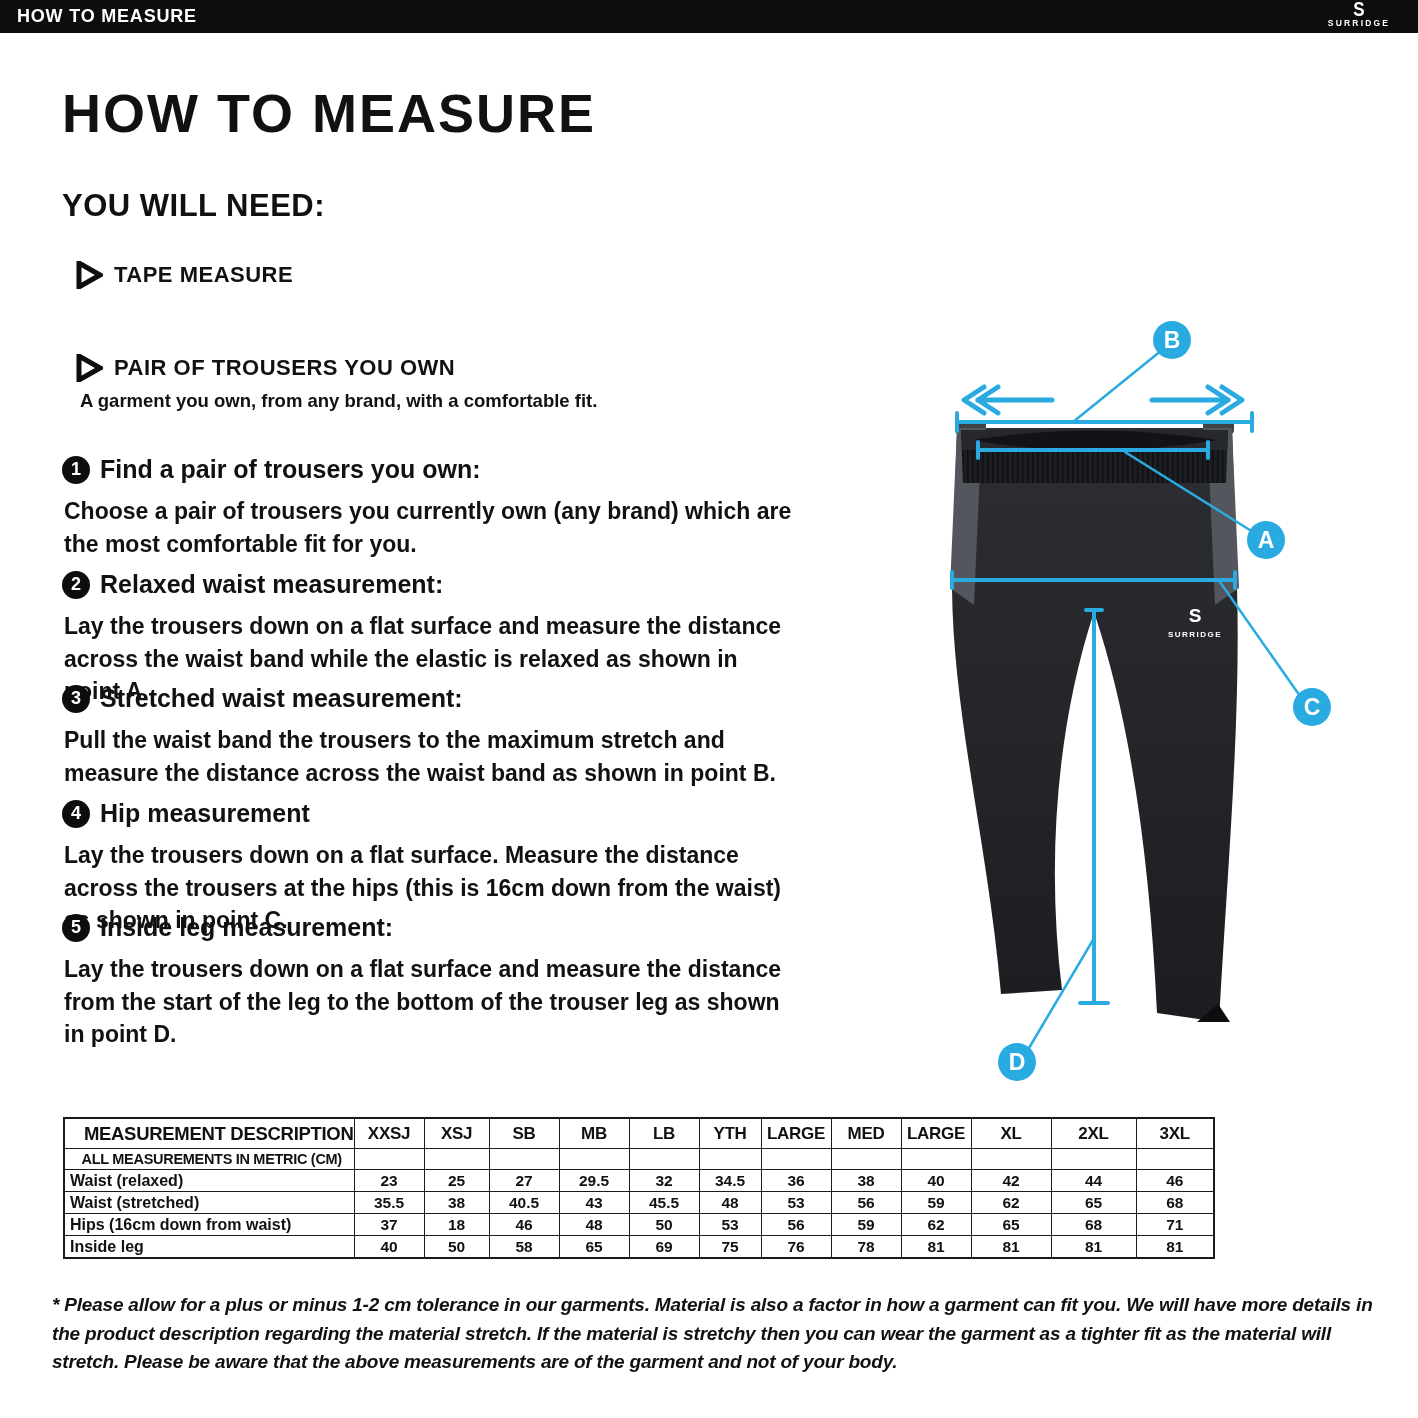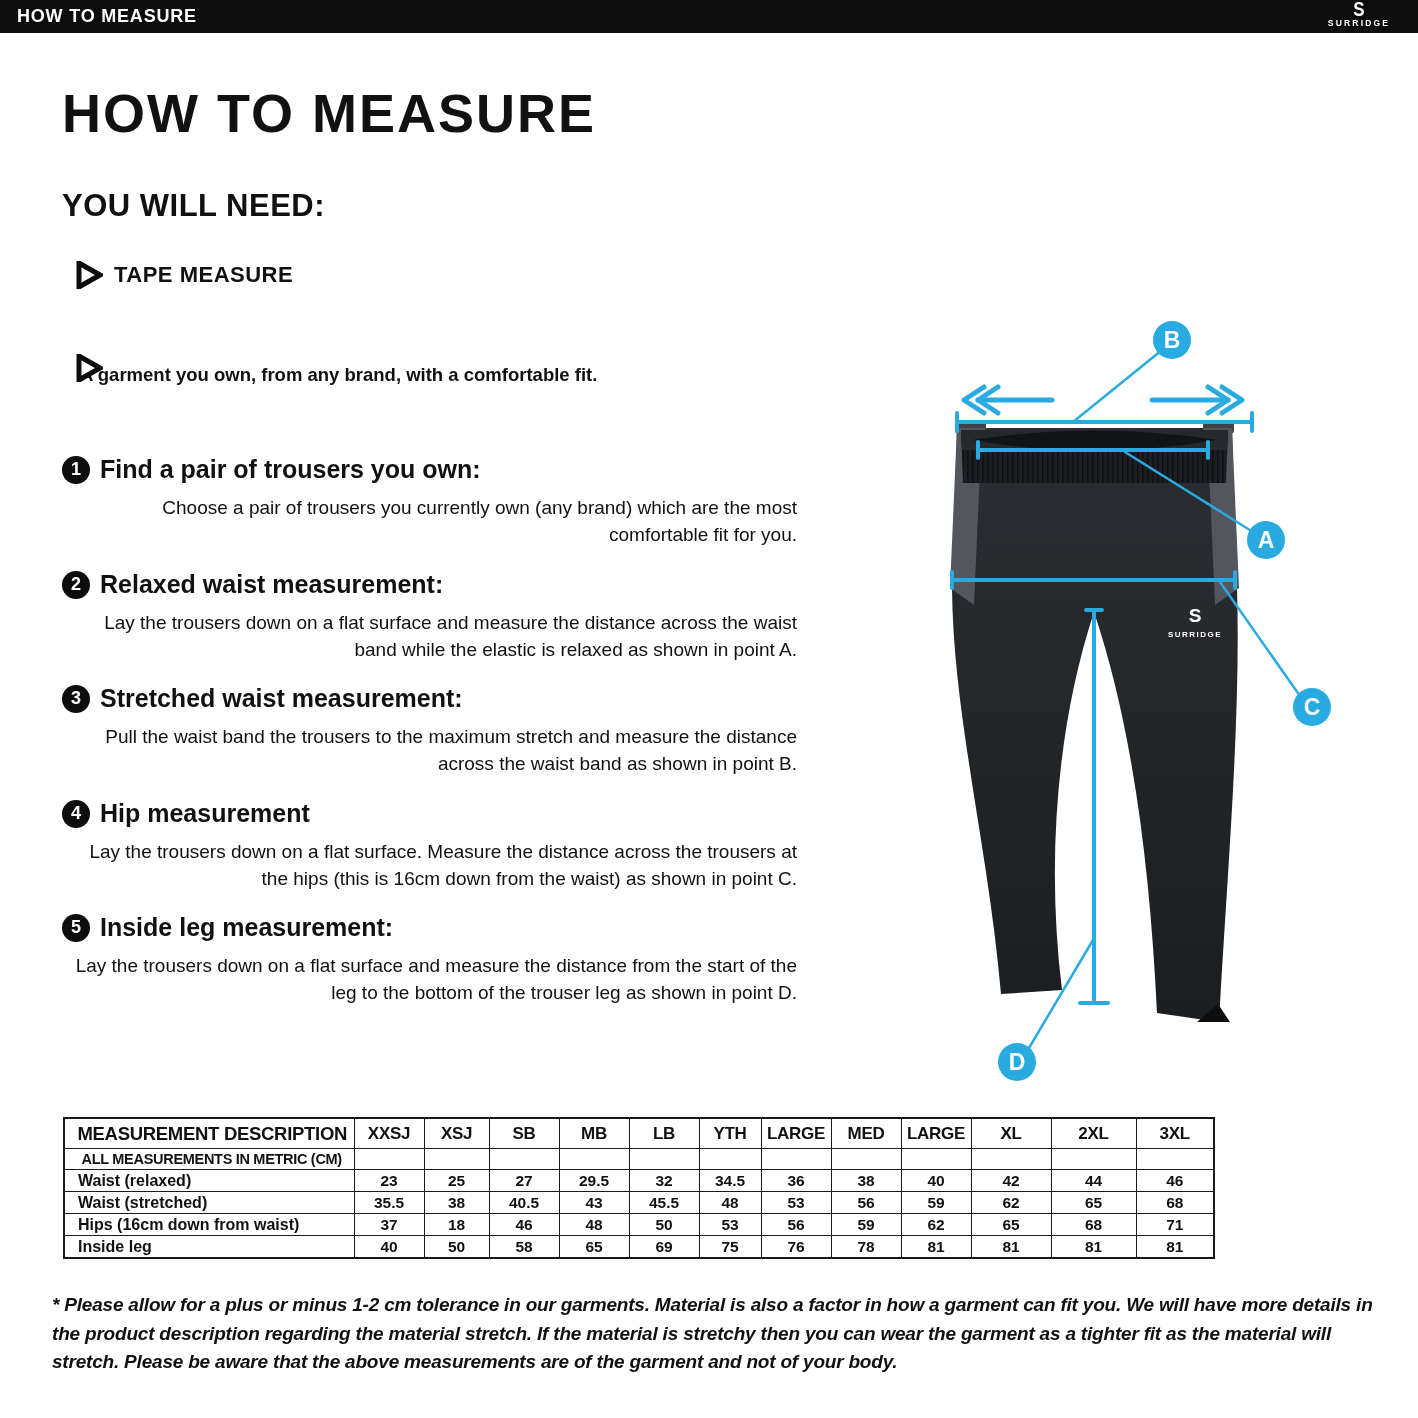--- a/index.html
+++ b/index.html
@@ -22,41 +22,41 @@
   .need-desc{margin-left:4px;margin-top:9px;font-size:18.5px;font-weight:700;}
 
   .callout{position:absolute;left:755px;top:191px;width:560px;border:4px solid #000;
            padding:13px 18px;font-size:23.5px;font-weight:800;line-height:1.42;}
 
   .step{position:absolute;left:62px;width:735px;}
   .step-h{display:flex;align-items:center;}
   .step-num{flex:0 0 auto;width:28px;height:28px;border-radius:50%;background:#0d0d0d;color:#fff;
             font-size:18px;font-weight:800;display:flex;align-items:center;justify-content:center;margin-right:10px;}
   .step-title{font-size:25px;font-weight:800;}
-  .step-body{margin:11px 0 0 2px;font-size:19px;font-weight:400;line-height:1.42;text-align:right;}
+  .step-body{margin:11px 0 0 2px;font-size:23px;font-weight:700;line-height:1.42;}
 
   .diagram{position:absolute;left:900px;top:300px;}
   .pt{fill:#fff;font-family:"Liberation Sans",sans-serif;font-size:23px;font-weight:800;text-anchor:middle;}
   .leg-s{fill:#fff;font-family:"Liberation Sans",sans-serif;font-size:19px;font-weight:800;text-anchor:middle;}
   .leg-word{fill:#fff;font-family:"Liberation Sans",sans-serif;font-size:8px;font-weight:700;letter-spacing:1.5px;text-anchor:middle;}
 
   .sc-head{position:absolute;left:62px;top:1042px;}
   .sc-title{font-size:36px;font-weight:800;letter-spacing:1px;}
   .sc-sub{font-size:18px;font-weight:800;margin-left:8px;position:relative;top:-3px;}
 
   table.size{position:absolute;left:63px;top:1117px;border-collapse:collapse;table-layout:fixed;
              font-family:"Liberation Sans",sans-serif;}
   table.size th,table.size td{border:1.6px solid #1a1a1a;padding:0;text-align:center;overflow:hidden;white-space:nowrap;}
   table.size{border:2.5px solid #1a1a1a;}
   table.size thead th{height:29px;font-size:17px;font-weight:800;letter-spacing:-.3px;}
-  table.size thead th.c1{font-size:18.5px;text-align:center;padding-left:6px;}
+  table.size thead th.c1{font-size:18.5px;text-align:right;padding-left:6px;}
   tr.note td{height:20px;}
   tr.note td.c1{font-size:14.5px;font-weight:800;text-align:center;padding-left:5px;letter-spacing:-.3px;}
   tr.data td{height:21px;font-size:15.5px;font-weight:600;}
-  tr.data td.c1{text-align:left;padding-left:13px;font-size:16px;font-weight:600;}
+  tr.data td.c1{text-align:left;padding-left:5px;font-size:16px;font-weight:600;}
 
   .footnote{position:absolute;left:52px;top:1291px;width:1335px;margin:0;
             font-size:19px;font-weight:700;font-style:italic;line-height:1.5;letter-spacing:-.2px;}
 </style>
 </head>
 <body>
 
 <div class="page">
 
   <header class="topbar">
@@ -78,20 +78,21 @@
     </span>
     <span class="need-title">TAPE MEASURE</span>
   </div>
 
   <div class="need-item" style="top:355px">
     <span class="tri">
       <svg width="27" height="28" viewBox="0 0 27 28">
           <path d="M3,2 L24,14 L3,26 Z" fill="#fff" stroke="#0d0d0d" stroke-width="5" stroke-linejoin="miter"></path>
         </svg>
     </span>
+    <span class="need-title">PAIR OF TROUSERS YOU OWN</span>
     <div class="need-desc">A garment you own, from any brand, with a comfortable fit.</div>
   </div>
 
 
   <section class="step" style="top:455px">
     <div class="step-h">
       <span class="step-num">1</span>
       <span class="step-title">Find a pair of trousers you own:</span>
     </div>
     <p class="step-body">Choose a pair of trousers you currently own (any brand) which are the most comfortable fit for you.</p>

